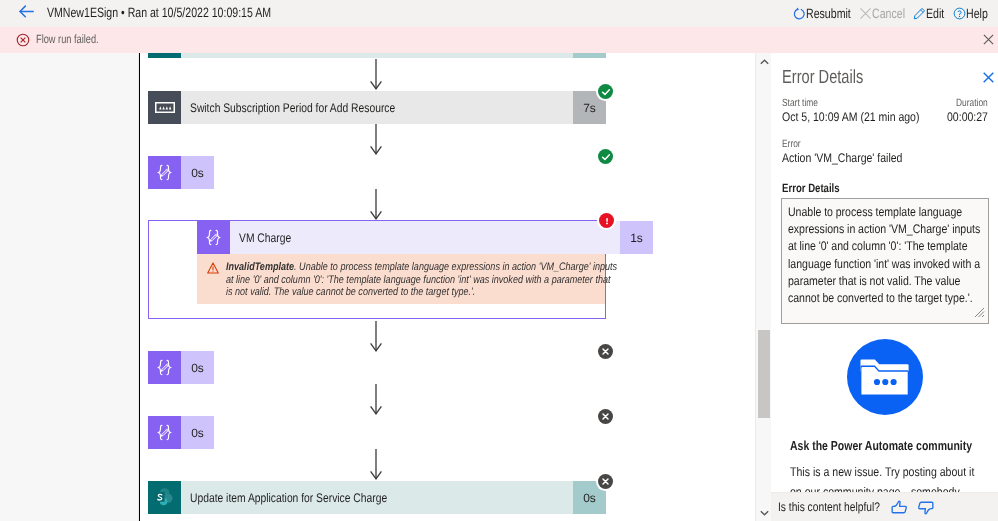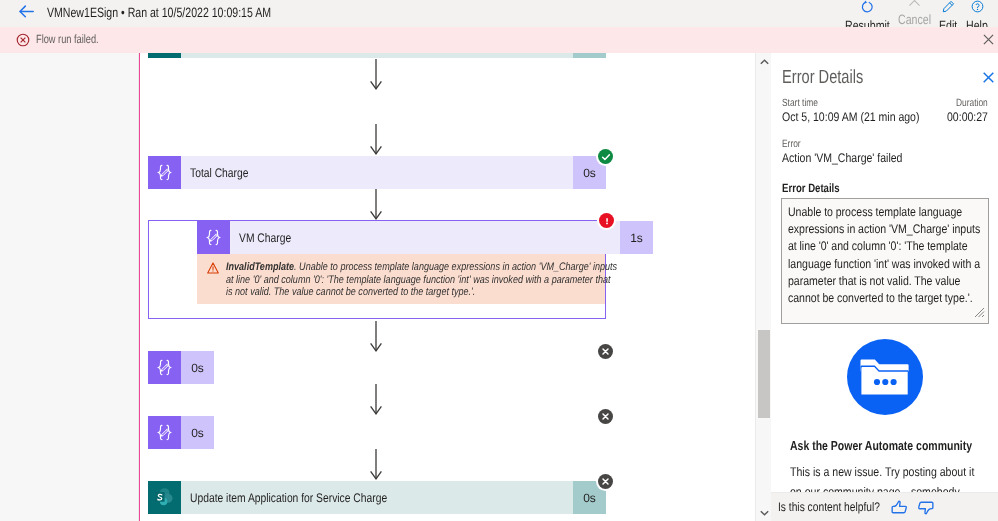--- a/index.html
+++ b/index.html
@@ -1,26 +1,26 @@
 <!DOCTYPE html>
 <html><head>
 <meta charset="utf-8">
 <style>
   *{box-sizing:border-box;margin:0;padding:0;}
   html,body{width:998px;height:521px;overflow:hidden;}
   body{font-family:"Liberation Sans",sans-serif;background:#fff;font-size:13px;color:#323130;-webkit-font-smoothing:antialiased;text-rendering:geometricPrecision;}
-  .page{position:relative;width:998px;height:521px;background:#ec4899;}
+  .page{position:relative;width:998px;height:521px;background:#000000;}
 
   
   .cmdbar{position:absolute;left:0;top:0;width:998px;height:27px;background:#F3F2F1;}
   .back{position:absolute;left:19px;top:5px;width:15px;height:13px;cursor:pointer;}
   .title{position:absolute;left:47px;top:5px;font-size:13.5px;color:#201F1E;white-space:nowrap;
     display:inline-block;transform:scaleX(0.783);transform-origin:left center;}
   .actions{position:absolute;right:6px;top:0;height:27px;display:flex;align-items:center;gap:0px;}
-  .act{display:flex;align-items:center;gap:5px;padding:0 4px;height:27px;cursor:pointer;font-size:13.5px;color:#201F1E;flex-direction:column;}
+  .act{display:flex;align-items:center;padding:0 4px;height:27px;cursor:pointer;font-size:13.5px;color:#201F1E;}
   .act.dis{color:#A6A6A6;cursor:default;justify-content:flex-end;}
   .act svg{display:block;flex:0 0 auto;}
   .act > span{display:inline-block;transform:scaleX(0.785);transform-origin:left center;white-space:nowrap;}
   .act > span.w1{width:45px}.act > span.w2{width:33px}.act > span.w3{width:19px}.act > span.w4{width:22px}
 
   
   .banner{position:absolute;left:0;top:27px;width:998px;height:26px;background:#FDE7E9;}
   .banner .bi{position:absolute;left:16px;top:6px;}
   .banner .bt{position:absolute;left:36px;top:5px;font-size:12px;color:#605E5C;
     display:inline-block;transform:scaleX(0.77);transform-origin:left center;}
@@ -157,37 +157,55 @@
       <div class="ico"></div>
       <div class="nm"></div>
       <div class="dur"></div>
     </div>
 
     <svg class="arrow" style="left:229px;top:6px;height:32px" width="14" height="32" viewBox="0 0 14 32">
         <path d="M7 0 V30" stroke="#3B3A39" stroke-width="1.3" fill="none"></path>
         <path d="M2.0 23.0 L7 30.0 L12.0 23.0" stroke="#3B3A39" stroke-width="1.3" fill="none" stroke-linecap="square"></path>
       </svg>
 
+    <div class="node dark" style="top:38px">
+      <div class="ico">
+        <svg width="20" height="11" viewBox="0 0 20 11">
+            <rect x="0.75" y="0.75" width="18.5" height="9.5" fill="none" stroke="#fff" stroke-width="1.5"></rect>
+            <rect x="2.5" y="2.5" width="15" height="6" fill="#484C54"></rect>
+            <path d="M4.1 7.6 L5.35 4.2 L6.6 7.6 Z" fill="#fff"></path>
+            <path d="M7.35 7.6 L8.6 4.2 L9.85 7.6 Z" fill="#fff"></path>
+            <path d="M10.6 7.6 L11.85 4.2 L13.1 7.6 Z" fill="#fff"></path>
+            <path d="M13.85 7.6 L15.1 4.2 L16.35 7.6 Z" fill="#fff"></path>
+          </svg>
+      </div>
+      <div class="nm">
+          <span>Switch Subscription Period for Add Resource</span>
+        </div>
+      <div class="dur">7s</div>
+      <div class="badge ok" style="right:-7px;top:-7px">
+        <svg width="10" height="10" viewBox="0 0 10 10">
+            <path d="M1.6 5.2 L3.9 7.4 L8.4 2.7" stroke="#fff" stroke-width="1.5" fill="none" stroke-linecap="round" stroke-linejoin="round"></path>
+          </svg>
+      </div>
+    </div>
 
     <svg class="arrow" style="left:229px;top:71px;height:32px" width="14" height="32" viewBox="0 0 14 32">
         <path d="M7 0 V30" stroke="#3B3A39" stroke-width="1.3" fill="none"></path>
         <path d="M2.0 23.0 L7 30.0 L12.0 23.0" stroke="#3B3A39" stroke-width="1.3" fill="none" stroke-linecap="square"></path>
       </svg>
 
     <div class="node purple" style="top:103px">
       <div class="ico">
           <svg width="19" height="19" viewBox="0 0 19 19">
             <path d="M6.9 2.4 C5.2 2.4 5.5 4.7 5.5 6.0 C5.5 7.85 4.85 9.0 3.55 9.5 C4.85 10.0 5.5 11.15 5.5 13.0 C5.5 14.3 5.2 16.6 6.9 16.6" fill="none" stroke="#fff" stroke-width="1.18" stroke-linecap="round"></path>
             <path d="M12.1 2.4 C13.8 2.4 13.5 4.7 13.5 6.0 C13.5 7.85 14.15 9.0 15.45 9.5 C14.15 10.0 13.5 11.15 13.5 13.0 C13.5 14.3 13.8 16.6 12.1 16.6" fill="none" stroke="#fff" stroke-width="1.18" stroke-linecap="round"></path>
             <path d="M12.45 5.85 L13.65 7.05 L8.1 12.6 L6.3 13.2 L6.9 11.4 Z" fill="none" stroke="#fff" stroke-width="1.0" stroke-linejoin="round"></path>
             <path d="M11.45 6.85 L12.65 8.05" stroke="#fff" stroke-width="0.85"></path>
           </svg>
-        </div>
-      <div class="nm">
-          <span>Total Charge</span>
         </div>
       <div class="dur">0s</div>
       <div class="badge ok" style="right:-7px;top:-7px">
         <svg width="10" height="10" viewBox="0 0 10 10">
             <path d="M1.6 5.2 L3.9 7.4 L8.4 2.7" stroke="#fff" stroke-width="1.5" fill="none" stroke-linecap="round" stroke-linejoin="round"></path>
           </svg>
       </div>
     </div>
 
     <svg class="arrow" style="left:229px;top:136px;height:32px" width="14" height="32" viewBox="0 0 14 32">

